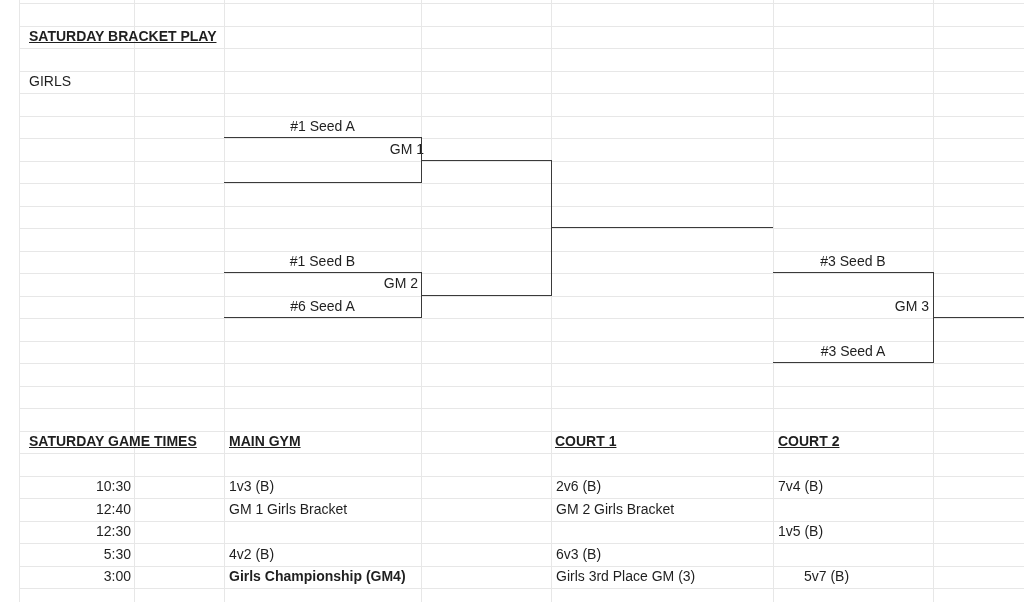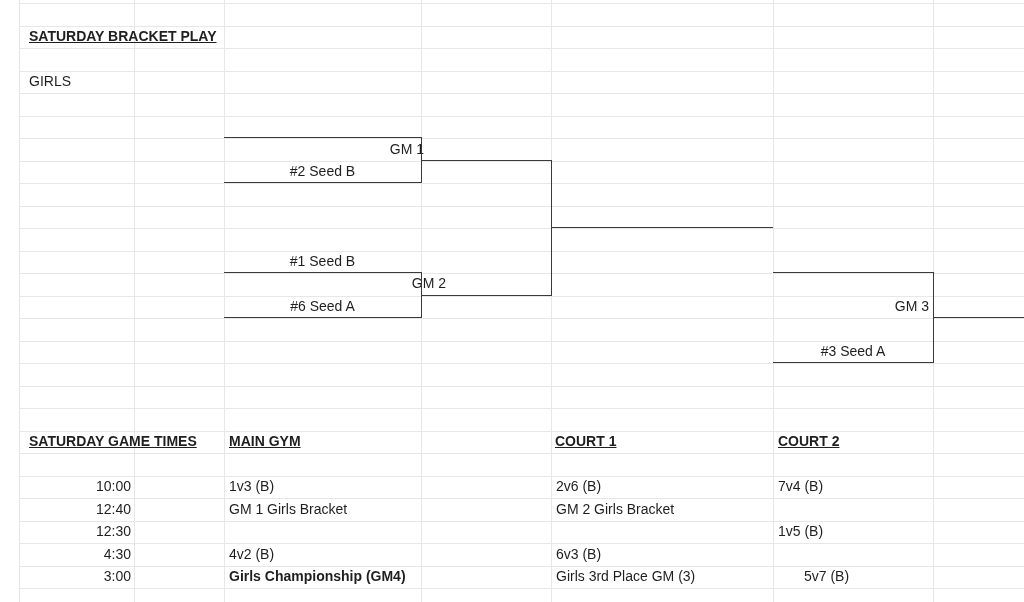--- a/index.html
+++ b/index.html
@@ -59,70 +59,71 @@
       <div class="gl h" style="top: 498px;"></div>
       <div class="gl h" style="top: 520.5px;"></div>
       <div class="gl h" style="top: 543px;"></div>
       <div class="gl h" style="top: 565.5px;"></div>
       <div class="gl h" style="top: 588px;"></div>
     </div>
 
   <div class="cell bold underline" style="left:13px;top:25px;">SATURDAY BRACKET PLAY</div>
   <div class="cell" style="left:13px;top:70px;text-align:right;">GIRLS</div>
 
+  <div class="cell center" style="left:208px;top:115px;width:197px;">#1 Seed A</div>
   <div class="cell right" style="left:208px;top:138px;width:194px;padding-left:6px;">GM 1</div>
-  <div class="cell center" style="left:208px;top:160px;width:197px;">#2 Seed B</div>
   <div class="bl h" style="left:208px;top:137px;width:197px;"></div>
   <div class="bl h" style="left:208px;top:182px;width:197px;"></div>
   <div class="bl v" style="left:405px;top:137px;height:46px;"></div>
   <div class="bl h" style="left:405px;top:160px;width:130px;"></div>
 
   <div class="cell center" style="left:208px;top:250px;width:197px;">#1 Seed B</div>
-  <div class="cell right" style="left:208px;top:272px;width:194px;padding-left:28px;">GM 2</div>
+  <div class="cell right" style="left:208px;top:272px;width:194px;">GM 2</div>
   <div class="cell center" style="left:208px;top:295px;width:197px;">#6 Seed A</div>
   <div class="bl h" style="left:208px;top:272px;width:197px;"></div>
   <div class="bl h" style="left:208px;top:317px;width:197px;"></div>
   <div class="bl v" style="left:405px;top:272px;height:46px;"></div>
   <div class="bl h" style="left:405px;top:295px;width:130px;"></div>
 
   <div class="bl v" style="left:535px;top:160px;height:136px;"></div>
   <div class="bl h" style="left:535px;top:227px;width:222px;"></div>
 
+  <div class="cell center" style="left:757px;top:250px;width:160px;">#3 Seed B</div>
   <div class="cell right" style="left:757px;top:295px;width:156px;">GM 3</div>
   <div class="cell center" style="left:757px;top:340px;width:160px;">#3 Seed A</div>
   <div class="bl h" style="left:757px;top:272px;width:160px;"></div>
   <div class="bl h" style="left:757px;top:362px;width:160px;"></div>
   <div class="bl v" style="left:917px;top:272px;height:91px;"></div>
   <div class="bl h" style="left:917px;top:317px;width:107px;"></div>
 
   <div class="cell bold underline" style="left:13px;top:430px;">SATURDAY GAME TIMES</div>
   <div class="cell bold underline" style="left:213px;top:430px;">MAIN GYM</div>
   <div class="cell bold underline" style="left:539px;top:430px;">COURT 1</div>
   <div class="cell bold underline" style="left:762px;top:430px;">COURT 2</div>
 
   <div>
-    <div class="cell right" style="left:3px;top:475px;width:112px;">10:00</div>
+    <div class="cell right" style="left:3px;top:475px;width:112px;">10:30</div>
     <div class="cell" style="left:213px;top:475px;width:190px;">1v3 (B)</div>
     <div class="cell" style="left:540px;top:475px;width:215px;">2v6 (B)</div>
     <div class="cell" style="left:762px;top:475px;width:150px;">7v4 (B)</div>
   </div>
   <div>
     <div class="cell right" style="left:3px;top:498px;width:112px;">12:40</div>
     <div class="cell" style="left:213px;top:498px;width:190px;">GM 1 Girls Bracket</div>
     <div class="cell" style="left:540px;top:498px;width:215px;">GM 2 Girls Bracket</div>
     <div class="cell" style="left:762px;top:498px;width:150px;"></div>
   </div>
   <div>
     <div class="cell right" style="left:3px;top:520px;width:112px;">12:30</div>
     <div class="cell" style="left:213px;top:520px;width:190px;"></div>
     <div class="cell" style="left:540px;top:520px;width:215px;"></div>
     <div class="cell" style="left:762px;top:520px;width:150px;">1v5 (B)</div>
   </div>
   <div>
-    <div class="cell right" style="left:3px;top:543px;width:112px;">4:30</div>
+    <div class="cell right" style="left:3px;top:543px;width:112px;">5:30</div>
     <div class="cell" style="left:213px;top:543px;width:190px;">4v2 (B)</div>
     <div class="cell" style="left:540px;top:543px;width:215px;">6v3 (B)</div>
     <div class="cell" style="left:762px;top:543px;width:150px;"></div>
   </div>
   <div>
     <div class="cell right" style="left:3px;top:565px;width:112px;">3:00</div>
     <div class="cell" style="left:213px;top:565px;width:190px;font-weight:bold;">Girls Championship (GM4)</div>
     <div class="cell" style="left:540px;top:565px;width:215px;">Girls 3rd Place GM (3)</div>
     <div class="cell" style="left:788px;top:565px;width:150px;">5v7 (B)</div>
   </div>

